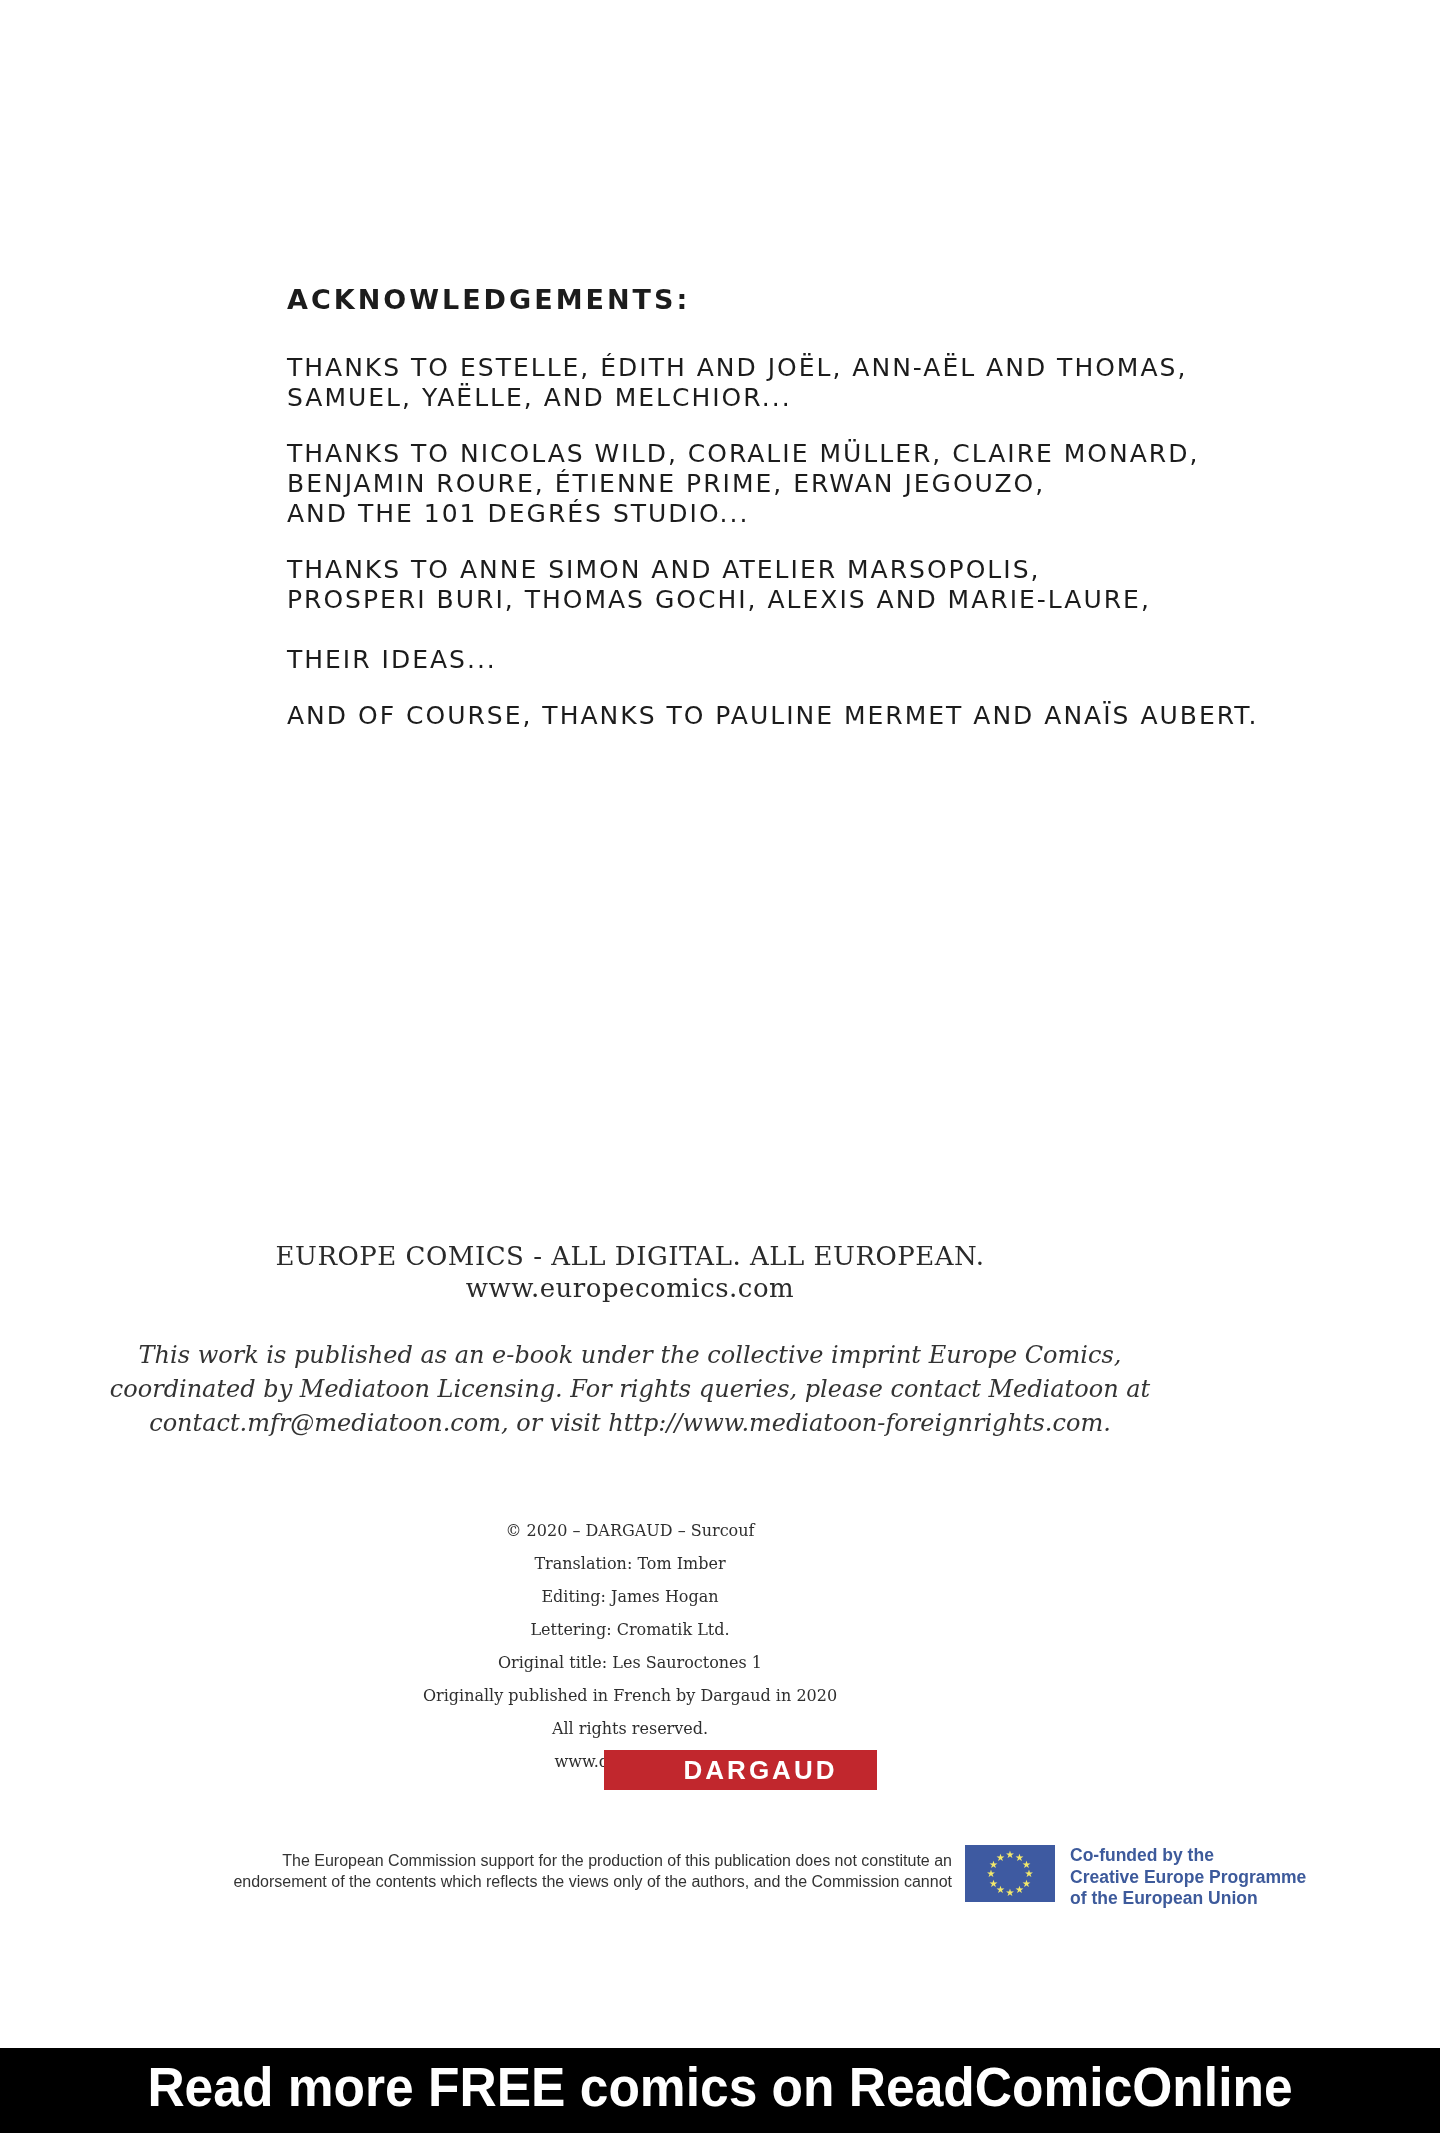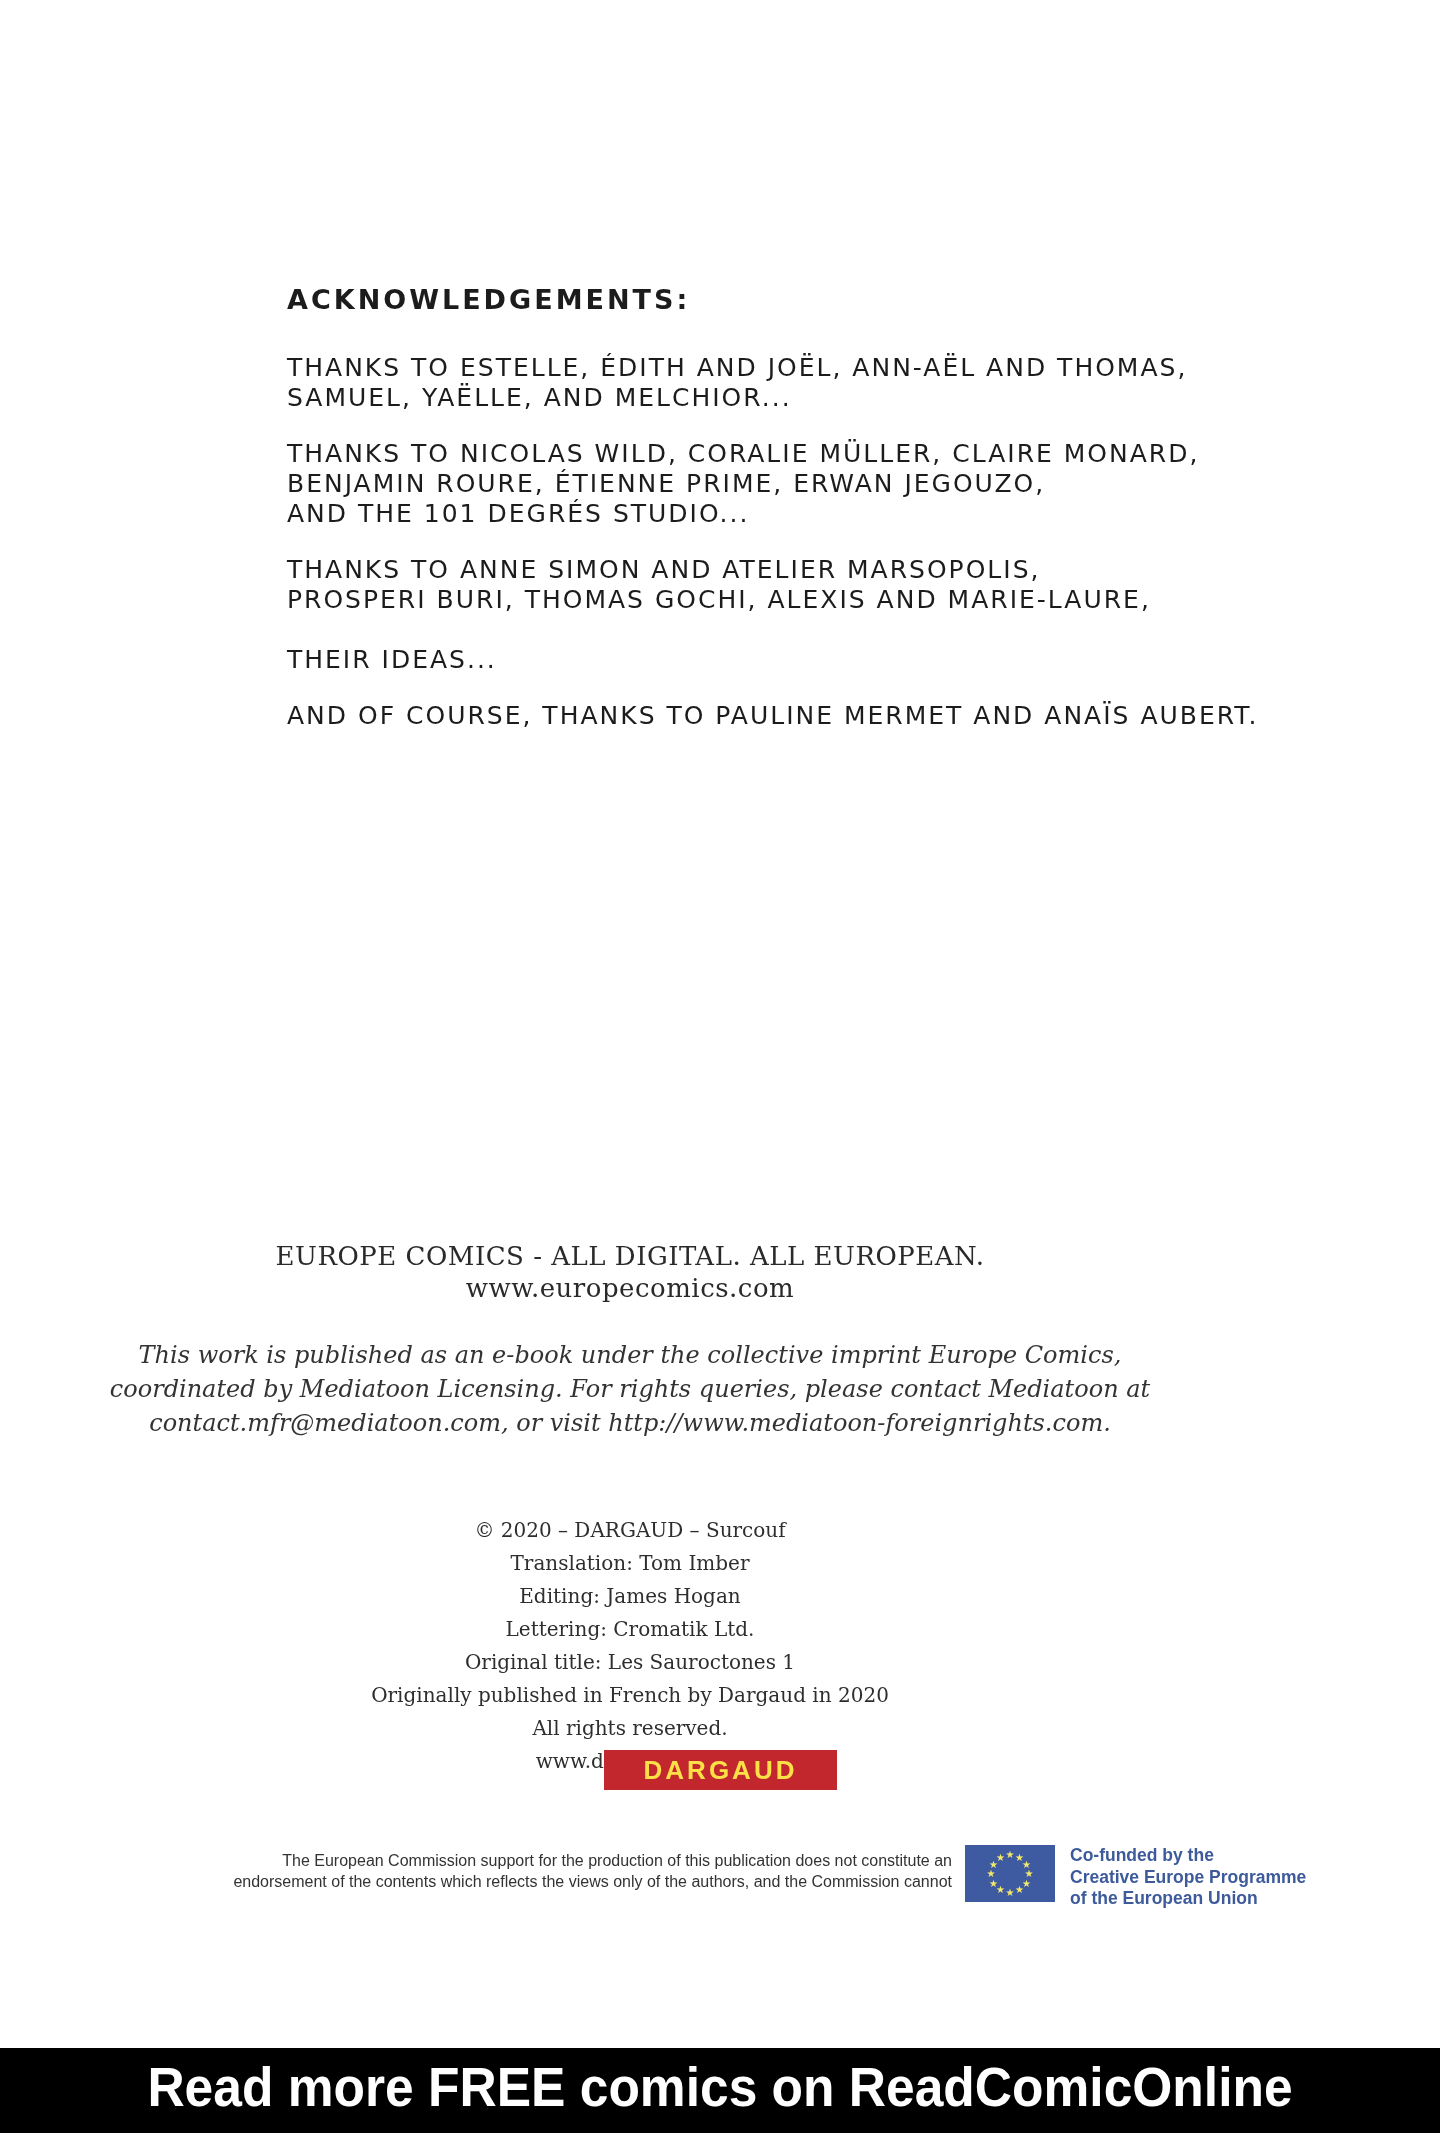--- a/index.html
+++ b/index.html
@@ -21,21 +21,21 @@
   }
   .ack p{margin:0 0 26px 0;}
 
   
   .serif-block{
     position:absolute;left:0;width:1260px;text-align:center;
     color:#2a2a2a;font-family:"DejaVu Serif",serif;
   }
   #europe{top:1240px;font-size:26px;line-height:32px;letter-spacing:.5px;font-weight:500;}
   #imprint{top:1338px;font-size:24px;line-height:34px;font-style:italic;color:#333;}
-  #credits{top:1514px;font-size:20px;line-height:33px;color:#2e2e2e;}
+  #credits{top:1514px;font-size:16px;line-height:33px;color:#2e2e2e;}
 
   
   #dargaud{
     position:absolute;left:604px;top:1750px;width:233px;height:40px;
     color:#fff;text-align:center;line-height:41px;
     font-family:"Liberation Sans",sans-serif;font-weight:bold;
     font-size:26px;letter-spacing:3px;
   }
 
   
@@ -104,21 +104,21 @@
     <div>© 2020 – DARGAUD – Surcouf</div>
     <div>Translation: Tom Imber</div>
     <div>Editing: James Hogan</div>
     <div>Lettering: Cromatik Ltd.</div>
     <div>Original title: Les Sauroctones 1</div>
     <div>Originally published in French by Dargaud in 2020</div>
     <div>All rights reserved.</div>
     <div>www.dargaud.com</div>
   </section>
 
-  <div id="dargaud" style="background-color: rgb(193, 39, 45); color: #fde047;">DARGAUD</div>
+  <div id="dargaud" style="background-color: rgb(193, 39, 45); color: #ffffff; padding-left: 40px;">DARGAUD</div>
 
   <div id="eu-disclaimer">
     <div>The European Commission support for the production of this publication does not constitute an</div>
     <div>endorsement of the contents which reflects the views only of the authors, and the Commission cannot</div>
   </div>
 
   <svg id="eu-flag" viewBox="0 0 90 57" xmlns="http://www.w3.org/2000/svg">
     <rect x="0" y="0" width="90" height="57" style="fill: rgb(62, 90, 161);"></rect>
     <g style="fill: rgb(244, 233, 106);">
         <text x="45.00" y="9.50" class="eu-star">★</text>

